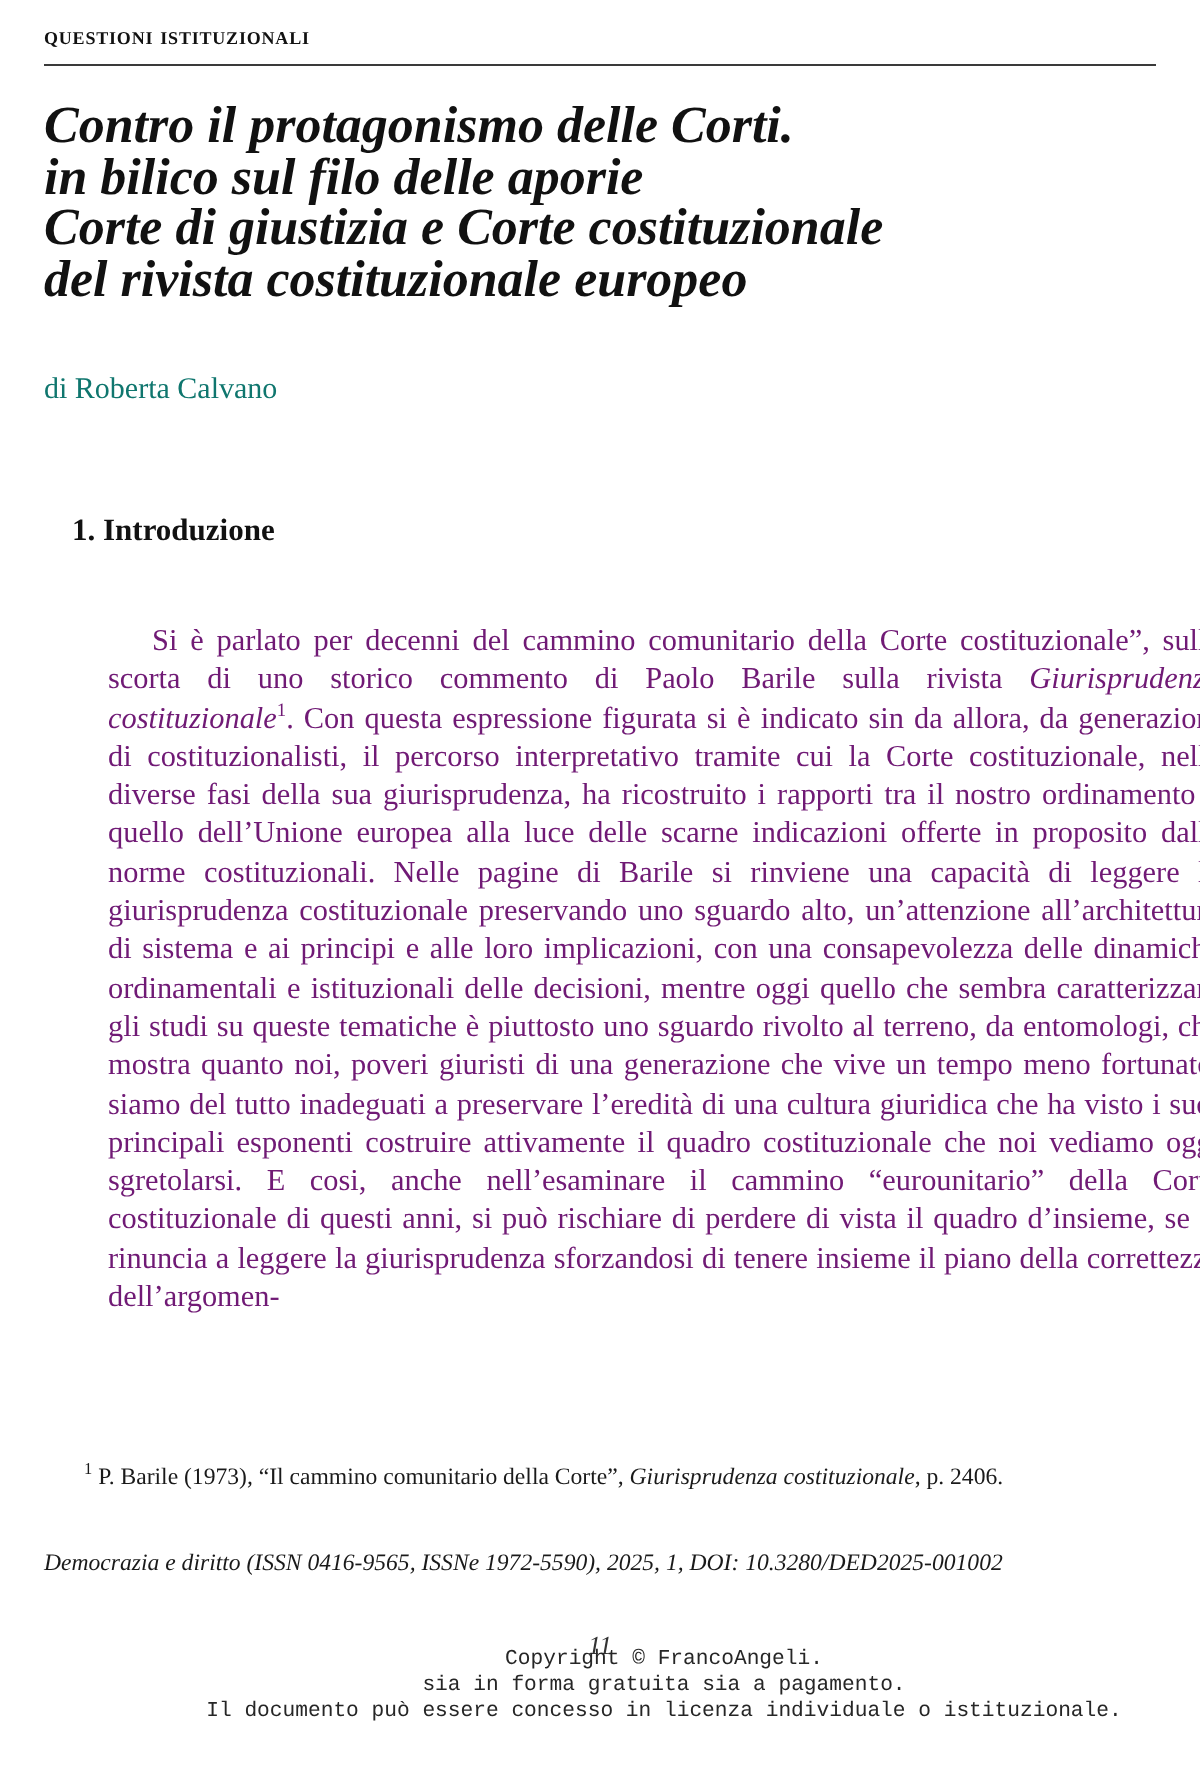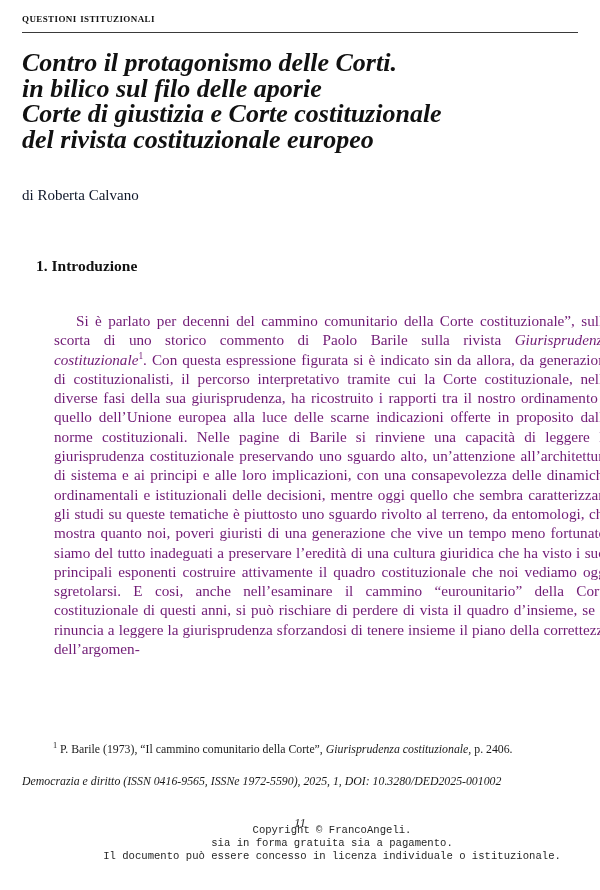--- a/index.html
+++ b/index.html
@@ -64,21 +64,21 @@
   .title-line { white-space: nowrap; }
 
   
   .author {
     position: absolute;
     left: 22px;
     top: 186px;
     width: 556px;
     font-size: 15px;
     line-height: 19px;
-    color: #0f172a;
+    color: #0f766e;
   }
 
   
   .section-heading {
     position: absolute;
     left: 36px;
     top: 256px;
     width: 556px;
     font-weight: bold;
     font-size: 15.5px;
@@ -115,21 +115,21 @@
   .footnote {
     position: absolute;
     left: 22px;
     top: 731px;
     width: 556px;
     font-size: 11.8px;
     line-height: 15px;
     text-align: justify;
     color: #1a1a1a;
   }
-  .footnote p { margin: 11px; text-indent: 20px; }
+  .footnote p { margin: 0; text-indent: 20px; }
   .footnote i { font-style: italic; }
   .footnote sup { font-size: 0.7em; }
 
   
   .journal-line {
     position: absolute;
     left: 22px;
     top: 774px;
     width: 560px;
     font-style: italic;

